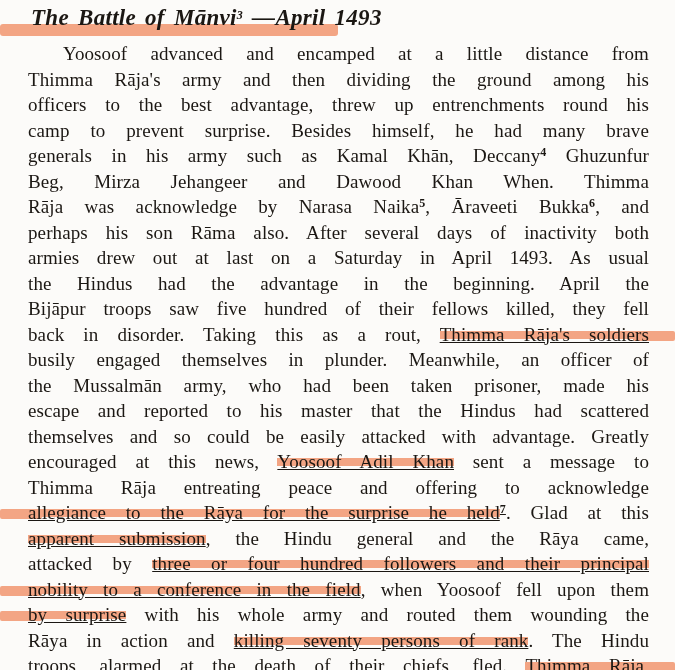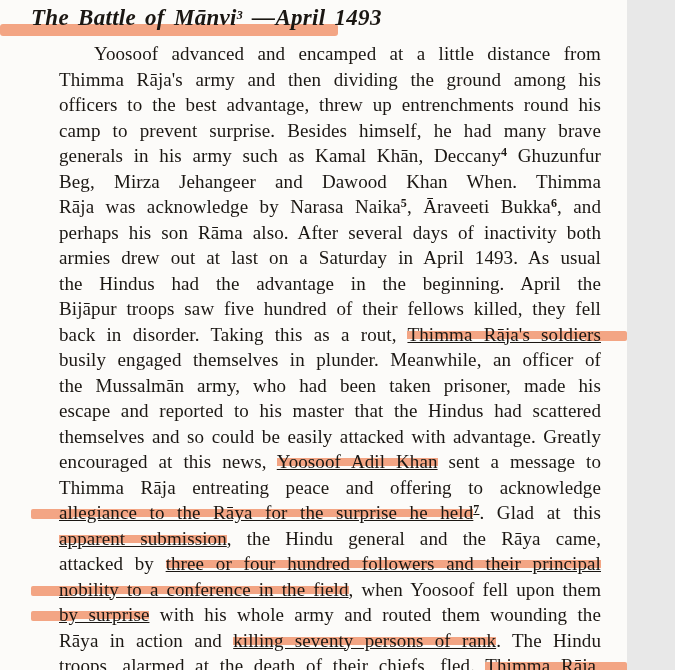--- a/index.html
+++ b/index.html
@@ -1,20 +1,20 @@
 <!DOCTYPE html>
 <html style="--hl: #f3a584;"><head>
 <meta charset="utf-8">
 <style>
   html,body{margin:0;padding:0;}
   body{background:#e8e8e8;font-family:"Liberation Serif","DejaVu Serif",serif;}
   .page{
     position:relative;
     z-index:0;
-    width:627px;height:670px;
+    width:675px;height:670px;
     background:#fcfbf9;
     overflow:hidden;
     color:#1b1713;
   }
   
   .title-row{
     position:relative;
     margin:5px 0 0 0;
     padding-left:31px;
     height:34px;
@@ -41,21 +41,20 @@
     padding:2px 26px 0 28px;
     font-size:19px;
   }
   .line{
     position:relative;
     height:25.5px;
     line-height:25.5px;
     text-align:justify;
     text-align-last:justify;
     letter-spacing:0.1px;
-    margin-left:31px;
   }
   .line.indent{padding-left:35px;}
   .hl{
     background:linear-gradient(to bottom,
       transparent 34%,
       var(--hl) 34%,
       var(--hl) 73%,
       transparent 73%);
     text-decoration:underline;
   }

